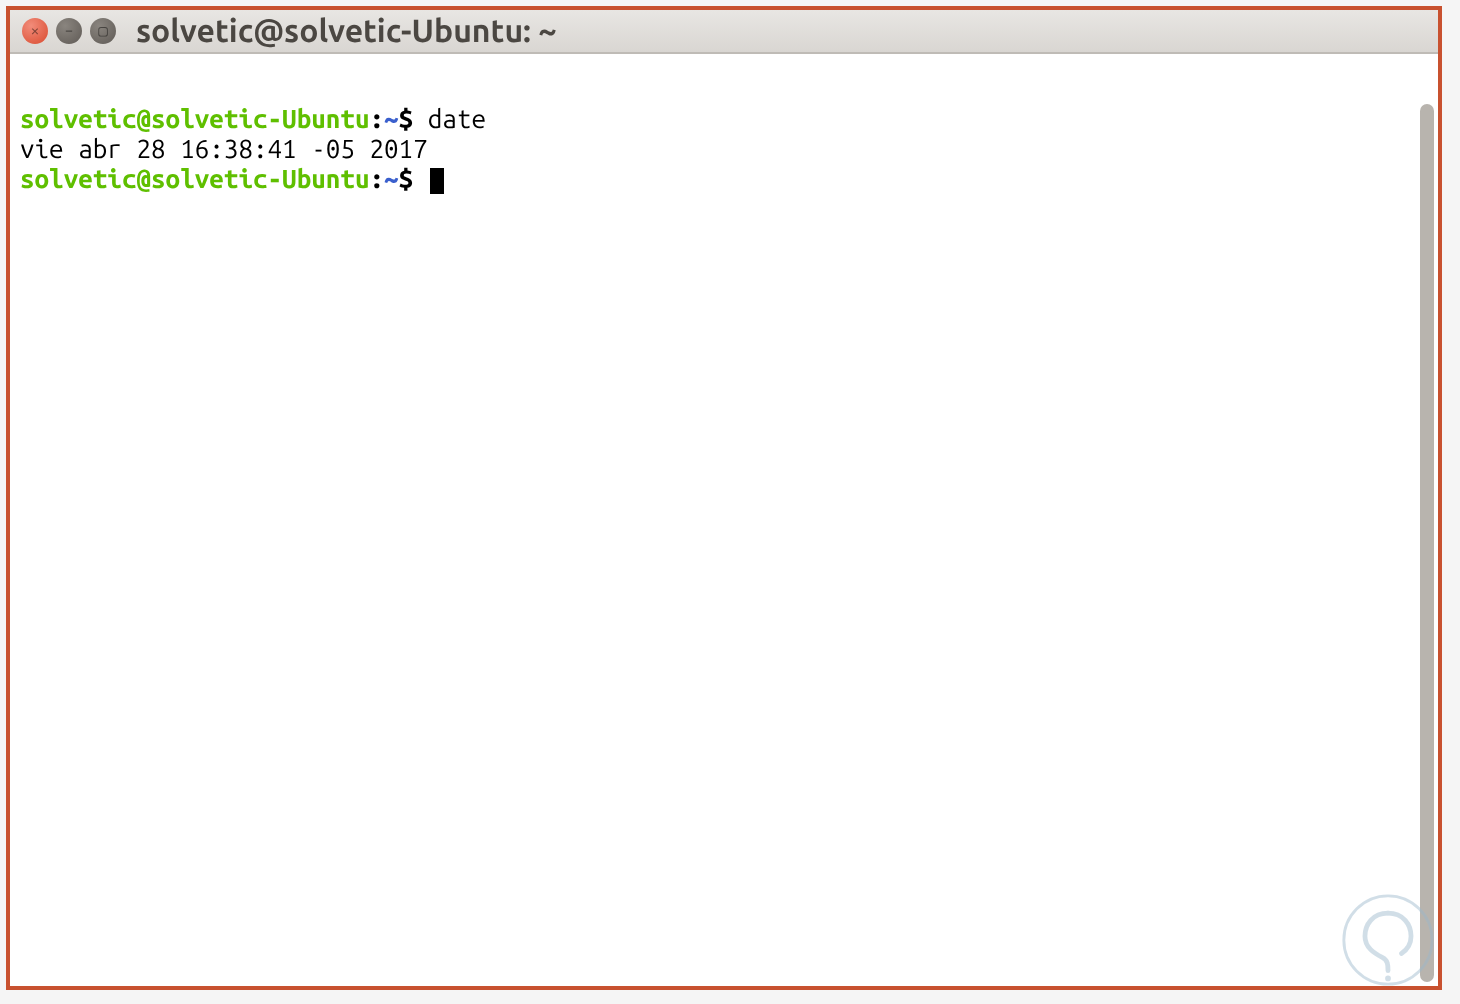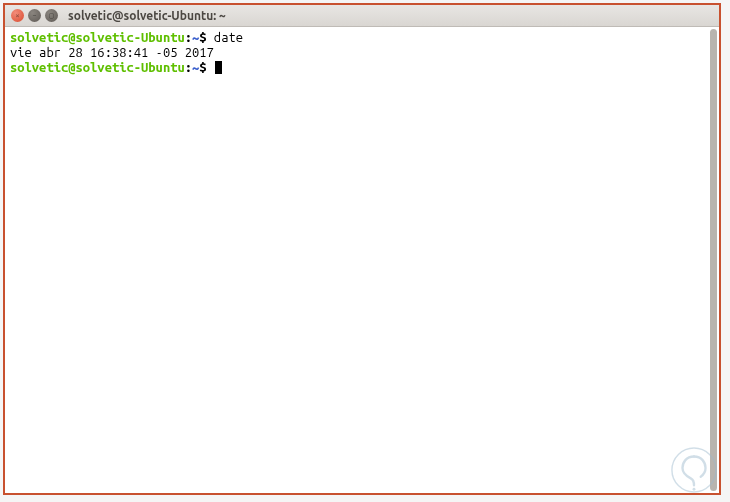--- a/index.html
+++ b/index.html
@@ -51,29 +51,30 @@
     }
     .win-btn.min {
       background: radial-gradient(circle at 35% 30%, #8a857f, #5f5a55);
     }
     .win-btn.max {
       background: radial-gradient(circle at 35% 30%, #8a857f, #5f5a55);
     }
     .win-title {
       margin-left: 6px;
       font-family: Ubuntu, "Segoe UI", sans-serif;
-      font-size: 12px;
+      font-size: 16px;
       font-weight: bold;
       color: #4b4742;
     }
     .terminal-area {
       flex: 1;
       display: flex;
       background: #ffffff;
       position: relative;
+      margin-top: 23px;
     }
     .terminal {
       flex: 1;
       padding: 3px 5px;
       font-size: 13px;
       line-height: 15px;
       color: #000;
       white-space: pre;
       font-family: "Ubuntu Mono", "DejaVu Sans Mono", monospace;
     }

